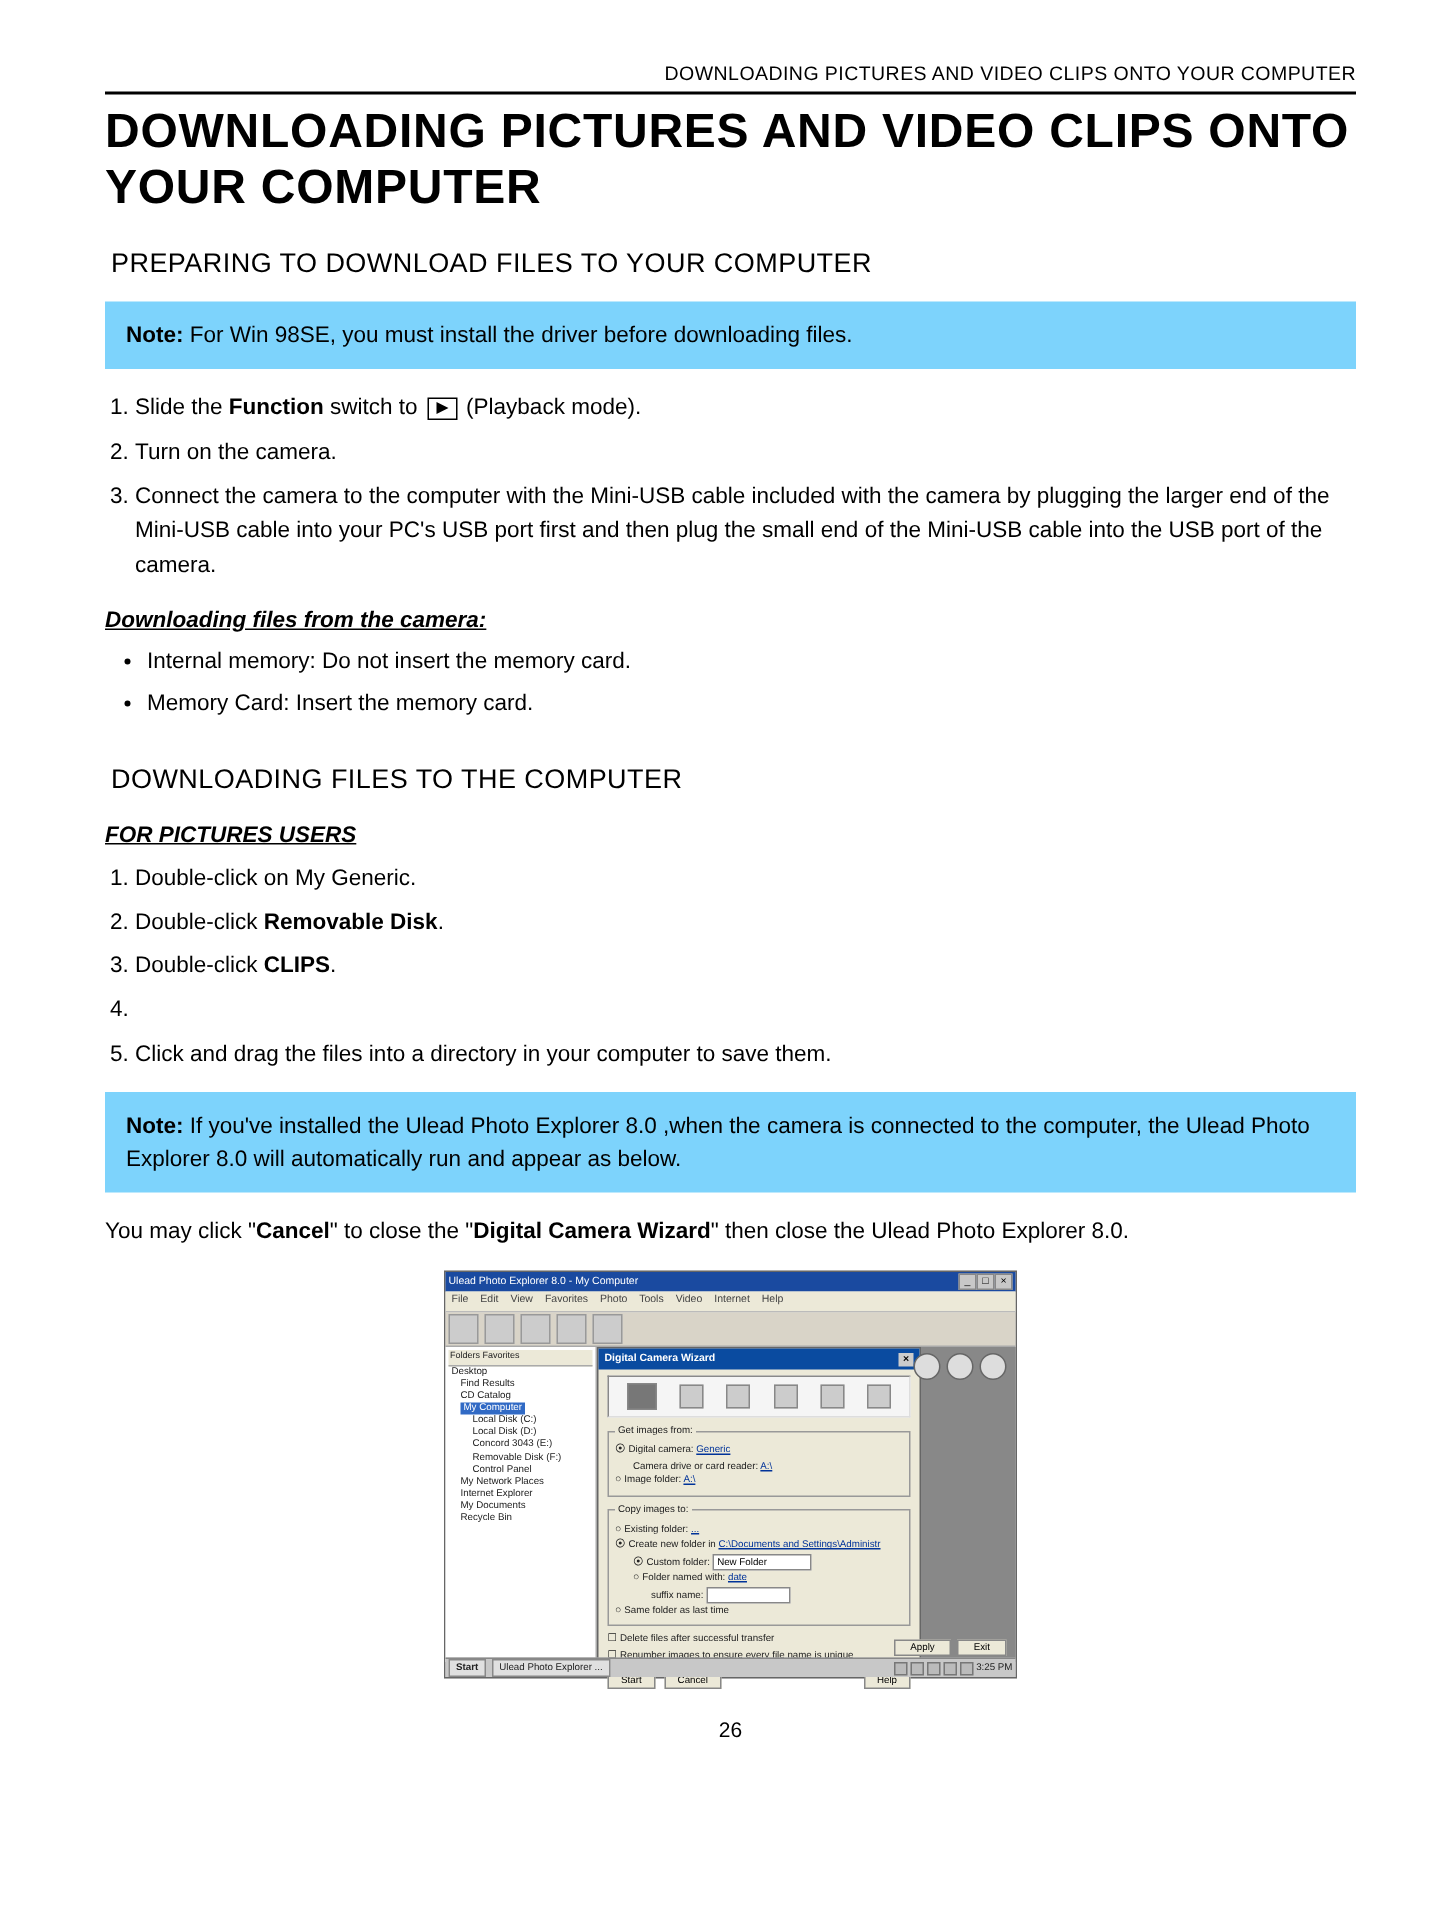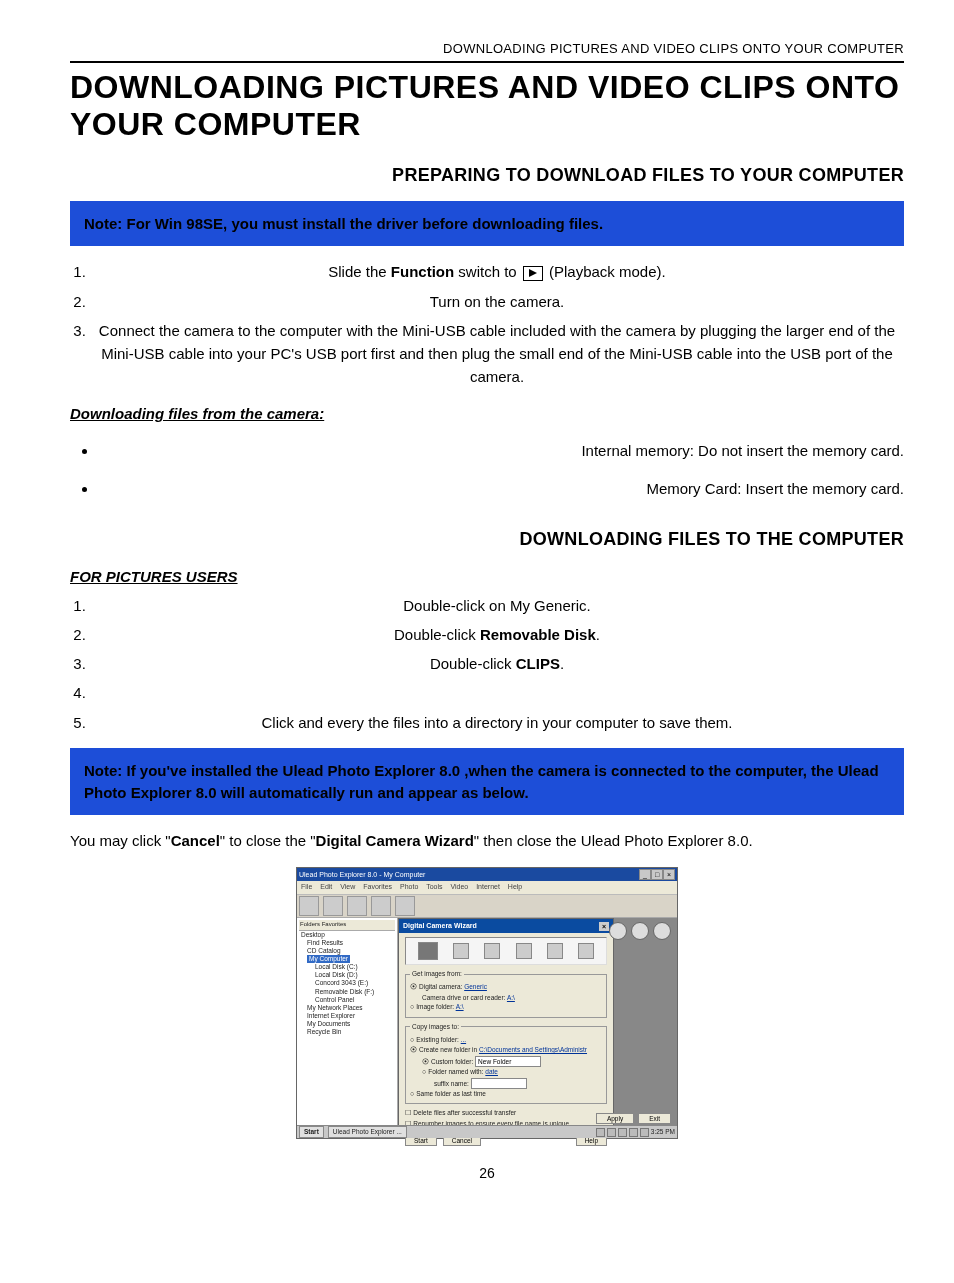--- a/index.html
+++ b/index.html
@@ -22,56 +22,52 @@
   }
   h1 {
     font-size: 32px;
     font-weight: bold;
     letter-spacing: 0.5px;
     margin: 4px 0 20px 0;
     line-height: 1.15;
   }
   h2 {
     font-size: 18px;
-    font-weight: bold;
+    font-weight: normal;
     letter-spacing: 0.3px;
     margin: 18px 0 12px 4px;
-    text-align: right;
   }
   .note-box {
-    background: #1d4ed8;
+    background: #7dd3fc;
     padding: 12px 14px;
     margin: 10px 0 14px 0;
     font-size: 15px;
-    font-weight: bold;
   }
   ol.steps {
     padding-left: 20px;
     margin: 6px 0 14px 0;
   }
   ol.steps li {
     margin: 6px 0;
     line-height: 1.55;
-    text-align: center;
   }
   .subheading {
     font-weight: bold;
     font-style: italic;
     text-decoration: underline;
     margin: 14px 0 4px 0;
     font-size: 15px;
   }
   ul.bullets {
     list-style: disc;
     padding-left: 28px;
     margin: 2px 0 14px 0;
   }
   ul.bullets li {
-    margin: 16px 0;
-    text-align: right;
+    margin: 6px 0;
   }
   ul.inner {
     list-style: disc;
     padding-left: 24px;
     margin: 2px 0 2px 0;
   }
   .section-spacer { margin-top: 26px; }
   .playback-icon {
     display: inline-block;
     border: 1px solid #000;
@@ -370,21 +366,21 @@
   <li>Double-click on My Generic.</li>
   <li>
     <span>Double-click </span><b>Removable Disk</b><span>.</span>
   </li>
   <li>
     <span>Double-click </span><b>CLIPS</b><span>.</span>
   </li>
   <li>
   </li>
   <li>
-    <span>Click and every the files into a directory in your computer to save them.</span>
+    <span>Click and drag the files into a directory in your computer to save them.</span>
   </li>
 </ol>
 
 <div class="note-box">
   <b>Note:</b><span>  If you've installed the Ulead Photo Explorer 8.0 ,when the camera is connected to the computer, the Ulead Photo Explorer 8.0 will automatically run and appear as below.</span>
 </div>
 
 <p>
   <span>You may click "</span><b>Cancel</b><span>" to close the "</span><b>Digital Camera Wizard</b><span>" then close the Ulead Photo Explorer 8.0.</span>
 </p>

